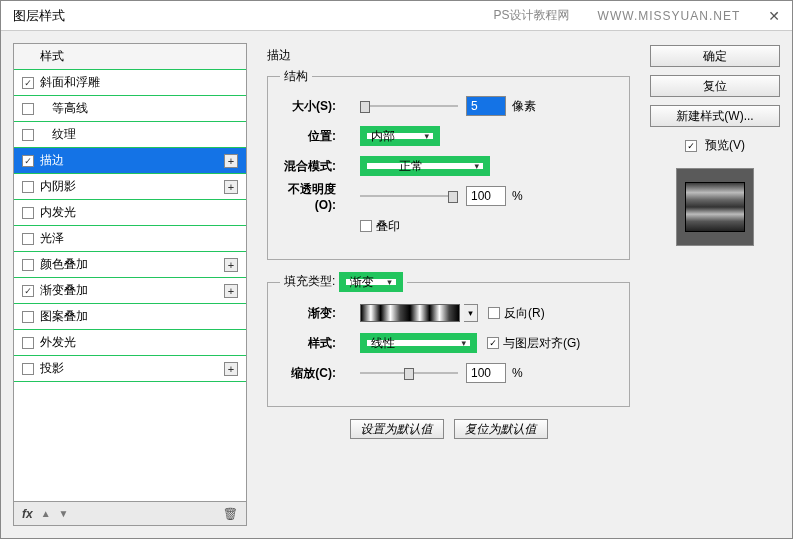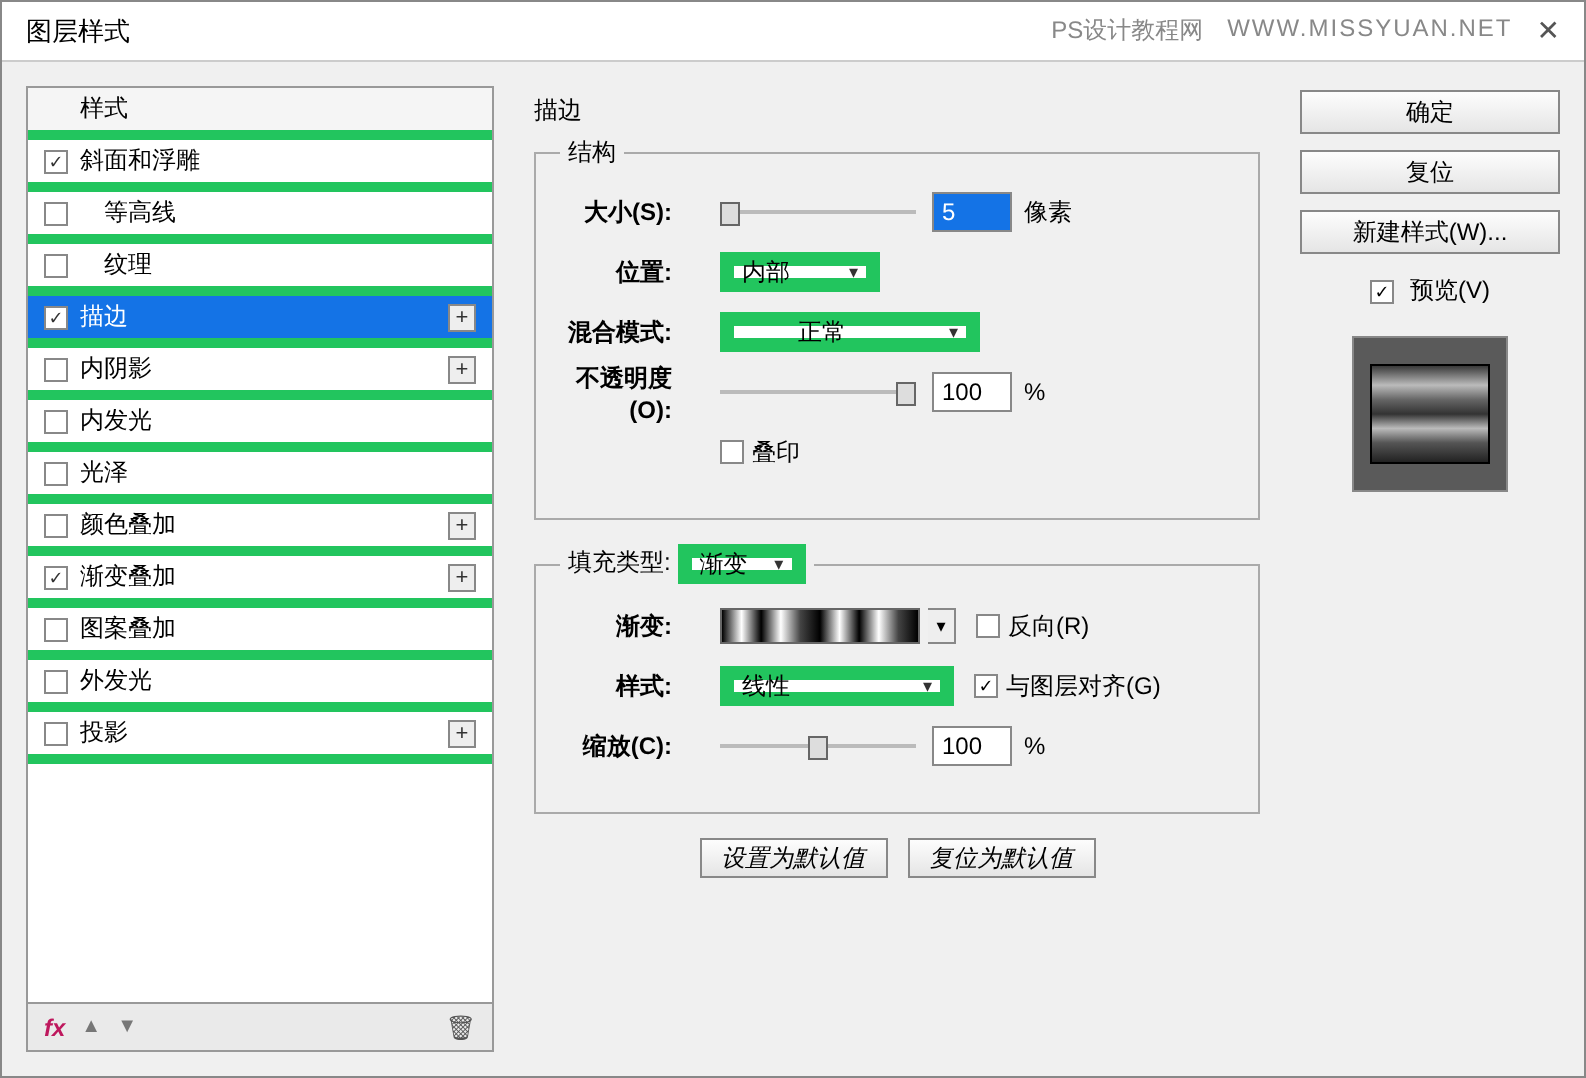--- a/index.html
+++ b/index.html
@@ -1,35 +1,35 @@
 <!DOCTYPE html>
 <html><head>
 <meta charset="utf-8">
 <style>
 * { box-sizing: border-box; margin: 0; padding: 0; font-family: "Microsoft YaHei", Arial, sans-serif; font-size: 12px; }
 body { background: #f0f0f0; width: 793px; height: 539px; border: 1px solid #888; position: relative; }
 .titlebar { height: 30px; background: #fff; border-bottom: 1px solid #ccc; display: flex; align-items: center; padding: 0 12px; justify-content: space-between; }
 .titlebar-title { font-size: 13px; }
-.titlebar-right { display: flex; align-items: flex-start; gap: 12px; color: #888; font-size: 11px; }
+.titlebar-right { display: flex; align-items: center; gap: 28px; color: #888; font-size: 11px; }
 .close-x { font-size: 14px; cursor: pointer; color: #555; }
 .watermark { font-family: Arial; letter-spacing: 1px; }
 .main { display: flex; padding: 12px; gap: 10px; height: calc(100% - 30px); }
 .left-panel { width: 234px; display: flex; flex-direction: column; }
 .style-list { flex: 1; background: #fff; border: 1px solid #999; overflow: hidden; }
-.style-item { height: 26px; display: flex; align-items: center; padding: 0 8px; border-bottom: 5px solid #22c55e; cursor: pointer; position: relative; }
+.style-item { height: 26px; display: flex; align-items: center; padding: 0 8px; border-bottom: 1px solid #22c55e; cursor: pointer; position: relative; }
 .style-item.header { background: #f5f5f5; }
 .style-item.selected { background: #1473e6; color: #fff; }
 .style-item .cb { width: 12px; height: 12px; border: 1px solid #888; background: #fff; margin-right: 6px; display: inline-flex; align-items: center; justify-content: center; font-size: 9px; color: #333; }
 .style-item.no-cb .cb { visibility: hidden; margin-right: 6px; }
 .style-item.indent .lbl { padding-left: 12px; }
 .plus-btn { position: absolute; right: 8px; width: 14px; height: 14px; border: 1px solid #888; background: #eee; display: flex; align-items: center; justify-content: center; font-size: 11px; color: #333; }
 .style-item.selected .plus-btn { background: #eee; }
 .left-footer { height: 24px; background: #eaeaea; border: 1px solid #999; border-top: none; display: flex; align-items: center; padding: 0 8px; justify-content: space-between; }
 .left-footer-left { display: flex; gap: 8px; align-items: center; }
-.fx-ic { font-style: italic; font-weight: bold; color: #be185d; }
+.fx-ic { font-style: italic; font-weight: bold; color: #404040; }
 .arrow-ic { color: #777; font-size: 10px; }
 .trash-ic { color: #555; font-size: 12px; }
 .center-panel { flex: 1; padding: 4px 10px 0 10px; }
 fieldset { border: 1px solid #aaa; padding: 10px 12px 14px 12px; margin-bottom: 12px; }
 legend { padding: 0 4px; }
 .row { display: flex; align-items: center; margin-bottom: 8px; height: 22px; }
 .row-label { width: 80px; text-align: right; padding-right: 24px; font-weight: bold; }
 .slider { flex: 0 0 98px; height: 16px; position: relative; margin-right: 8px; }
 .slider-track { position: absolute; top: 7px; left: 0; right: 0; height: 2px; background: #bbb; }
 .slider-thumb { position: absolute; top: 3px; width: 10px; height: 12px; background: #ddd; border: 1px solid #666; }

